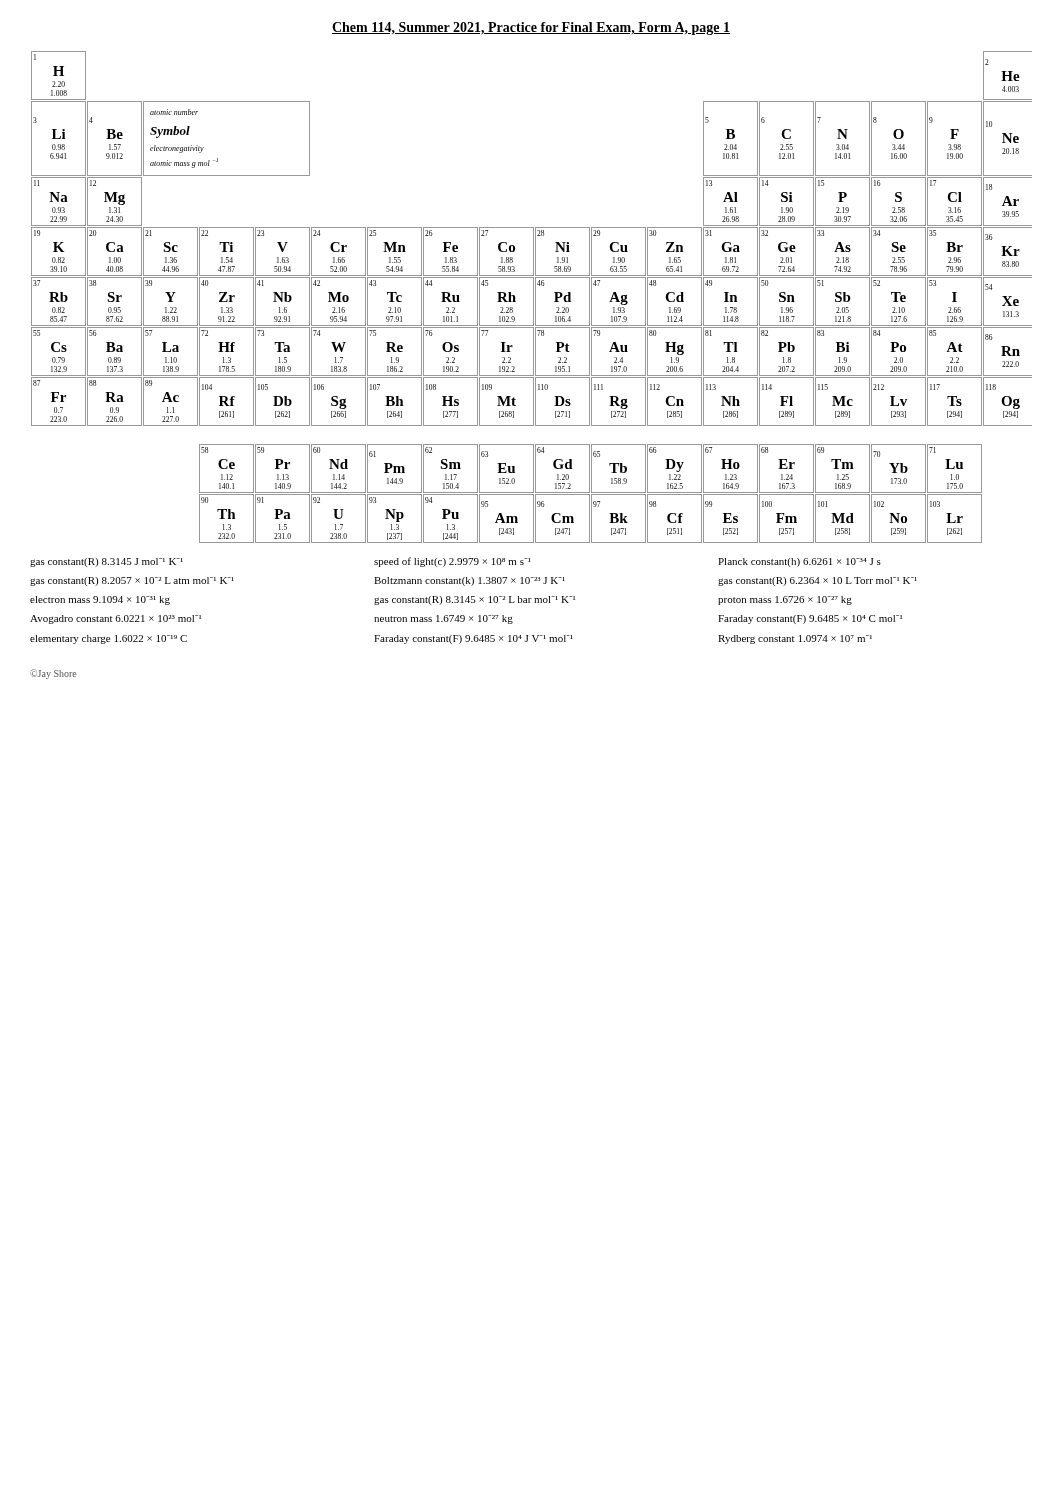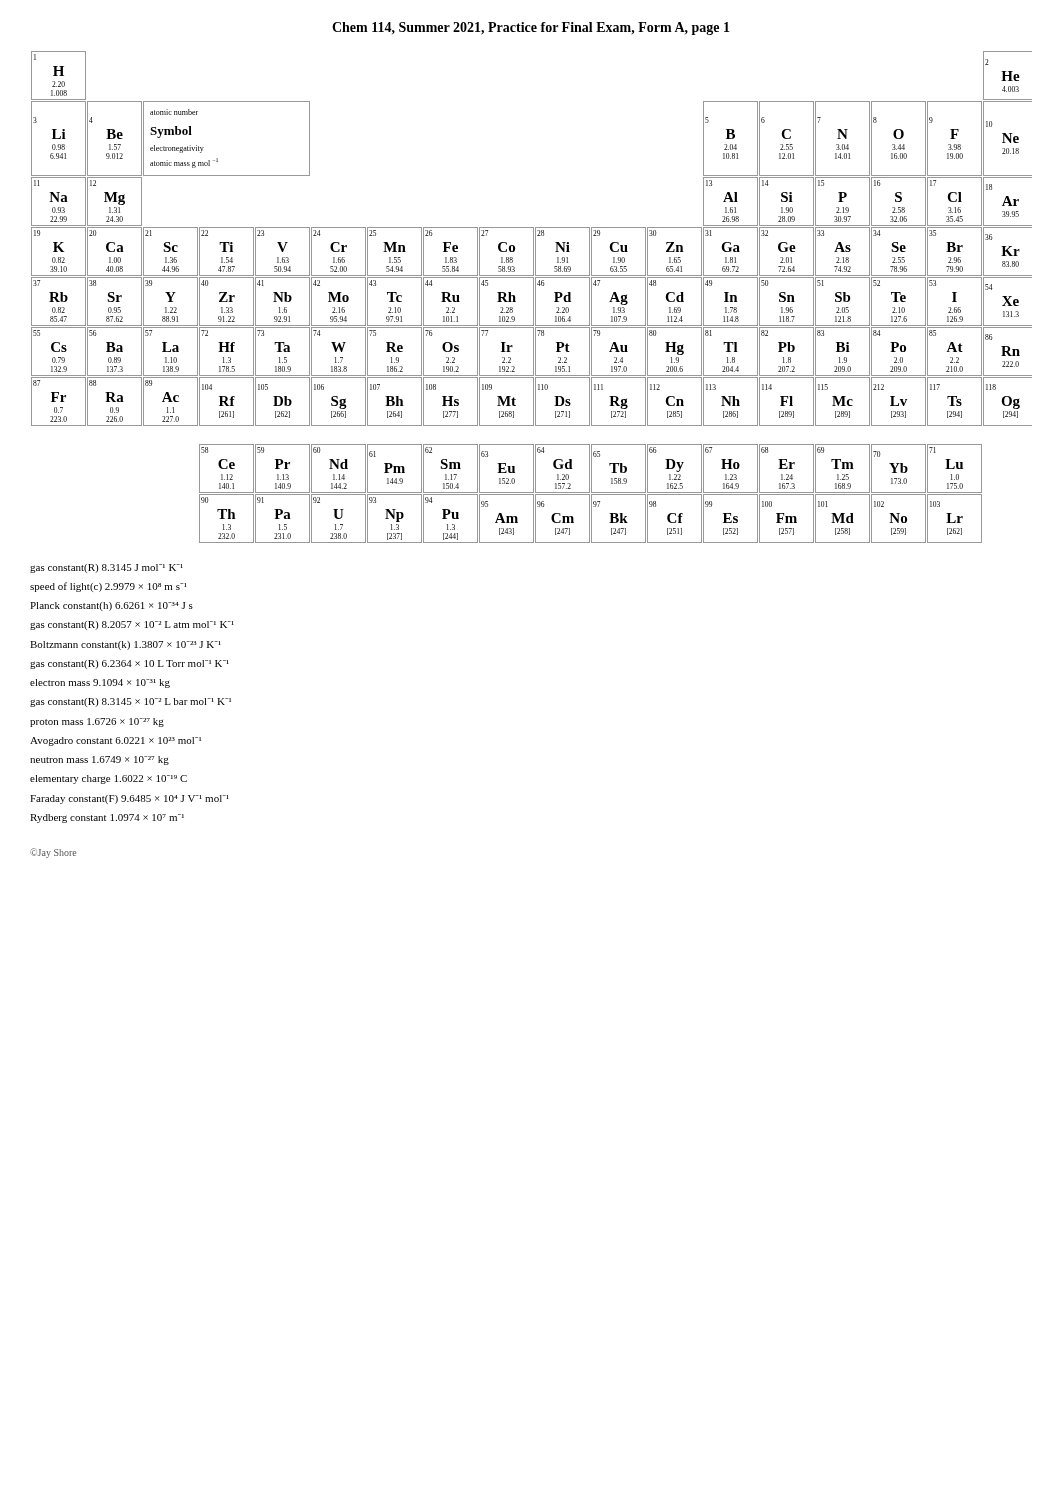--- a/index.html
+++ b/index.html
@@ -10,20 +10,21 @@
       width: 1062px;
       min-height: 1504px;
       padding: 20px 30px;
       font-size: 11px;
     }
     h1.page-title {
       text-align: center;
       font-size: 14px;
       font-weight: bold;
       margin-bottom: 14px;
+      text-decoration: underline;
     }
     .constants-section {
       margin-top: 18px;
       display: grid;
       grid-template-columns: 1fr 1fr;
       gap: 2px 30px;
       font-size: 11px;
       line-height: 1.7;
     }
     sup { font-size: 0.75em; vertical-align: super; }
@@ -58,20 +59,21 @@
     table.ptable td .an { font-size: 7.5px; display: block; text-align: left; }
     table.ptable td .sym { font-size: 15px; font-weight: bold; display: block; }
     table.ptable td .en { font-size: 7.5px; display: block; }
     table.ptable td .am { font-size: 7.5px; display: block; }
     table.ptable td.legend-cell-td {
       text-align: left;
       vertical-align: middle;
       padding: 4px 6px;
       font-size: 8px;
       line-height: 1.7;
+      font-style: italic;
     }
   </style>
 </head>
 <body>
 
 <h1 class="page-title">Chem 114, Summer 2021, Practice for Final Exam, Form A, page 1</h1>
 
 <div style="overflow-x:auto;">
 <table class="ptable" id="pt">
 <tbody>
@@ -818,30 +820,31 @@
             <span class="an">103</span>
             <span class="sym">Lr</span>
             <span class="am">[262]</span>
           </td>
           <td class="empty-cell"></td>
         </tr>
       </tbody>
     </table>
 </div>
 
-<div class="constants-section" id="constants-section" style="display: grid; grid-template-columns: 1fr; gap: 0px 30px; margin-top: 14px; font-size: 11px; line-height: 1.75;">
+<div class="constants-section" id="constants-section" style="display: grid; grid-template-columns: 1fr 1fr 1fr; gap: 0px 30px; margin-top: 8px; font-size: 11px; line-height: 1.75;">
 <div>gas constant(R) 8.3145 J mol⁻¹ K⁻¹</div>
     <div>speed of light(c) 2.9979 × 10⁸ m s⁻¹</div>
     <div>Planck constant(h) 6.6261 × 10⁻³⁴ J s</div>
     <div>gas constant(R) 8.2057 × 10⁻² L atm mol⁻¹ K⁻¹</div>
     <div>Boltzmann constant(k) 1.3807 × 10⁻²³ J K⁻¹</div>
     <div>gas constant(R) 6.2364 × 10 L Torr mol⁻¹ K⁻¹</div>
     <div>electron mass 9.1094 × 10⁻³¹ kg</div>
     <div>gas constant(R) 8.3145 × 10⁻² L bar mol⁻¹ K⁻¹</div>
     <div>proton mass 1.6726 × 10⁻²⁷ kg</div>
     <div>Avogadro constant 6.0221 × 10²³ mol⁻¹</div>
     <div>neutron mass 1.6749 × 10⁻²⁷ kg</div>
+    <div>Faraday constant(F) 9.6485 × 10⁴ C mol⁻¹</div>
     <div>elementary charge 1.6022 × 10⁻¹⁹ C</div>
     <div>Faraday constant(F) 9.6485 × 10⁴ J V⁻¹ mol⁻¹</div>
     <div>Rydberg constant 1.0974 × 10⁷ m⁻¹</div>
   </div>
 
 <div class="footer">©Jay Shore</div>
 
 </body></html>

